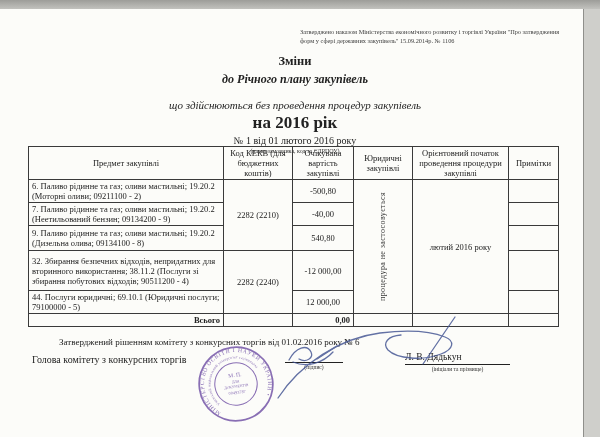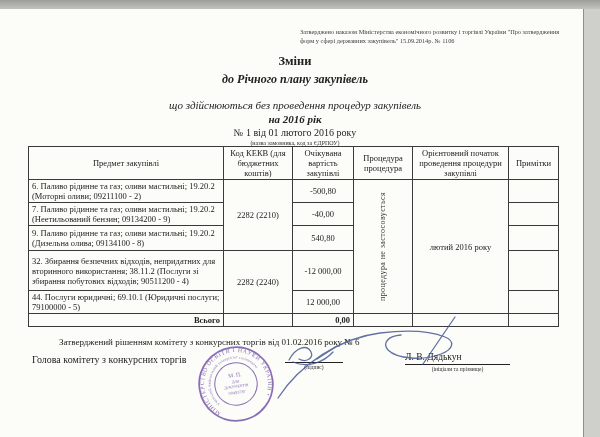--- a/index.html
+++ b/index.html
@@ -13,21 +13,21 @@
   .paper { position:absolute; left:0; top:9px; width:583px; height:428px;
     background:#fcfcf9; }
 
   .approval-note { position:absolute; left:300px; top:27px; width:268px;
     font-size:6.3px; line-height:1.45; color:#3d3d3d; }
 
   .title-block { position:absolute; left:0; top:54px; width:590px; text-align:center; }
   .t1 { font-size:12.5px; font-weight:bold; margin-bottom:3px; }
   .t2 { font-size:12px; font-weight:bold; font-style:italic; margin-bottom:12px; }
   .t3 { font-size:11px; font-style:italic; margin-bottom:2px; }
-  .t4 { font-size:11px; font-weight:bold; font-style:italic; margin-bottom:2px; }
+  .t4 { font-size:17px; font-weight:bold; margin-bottom:2px; }
   .t5 { font-size:10px; margin-bottom:2px; }
   .t6 { font-size:10.5px; font-weight:bold; }
   .t6 span { border-bottom:1px solid #222; padding:0 2px 1px 2px; }
   .t7 { font-size:6px; color:#333; margin-top:1px; }
 
   table.doc { position:absolute; left:28px; top:146px; width:530px;
     border-collapse:collapse; table-layout:fixed; }
   table.doc th, table.doc td { border:1px solid #3a3a3a; font-size:8.5px;
     line-height:10px; padding:1px 3px; vertical-align:middle; font-weight:normal; }
   table.doc { border:1.5px solid #2d2d2d; }
@@ -82,21 +82,21 @@
       <col style="width:61px">
     <col style="width:59px">
       <col style="width:96px">
       <col style="width:50px">
   </colgroup>
   <thead>
     <tr style="height:32px">
       <th class="h">Предмет закупівлі</th>
       <th class="h">Код КЕКВ (для бюджетних коштів)</th>
       <th class="h">Очікувана вартість закупівлі</th>
-      <th class="h">Процедура процедура</th>
+      <th class="h">Юридичні закупівлі</th>
       <th class="h">Орієнтовний початок проведення процедури закупівлі</th>
       <th class="h">Примітки</th>
     </tr>
   </thead>
   <tbody>
     <tr style="height:22px">
       <td class="subject">6. Паливо рідинне та газ; оливи мастильні; 19.20.2 (Моторні оливи; 09211100 - 2)</td>
       <td class="c" rowspan="3">2282 (2210)</td>
       <td class="c">-500,80</td>
       <td class="c" rowspan="5">

